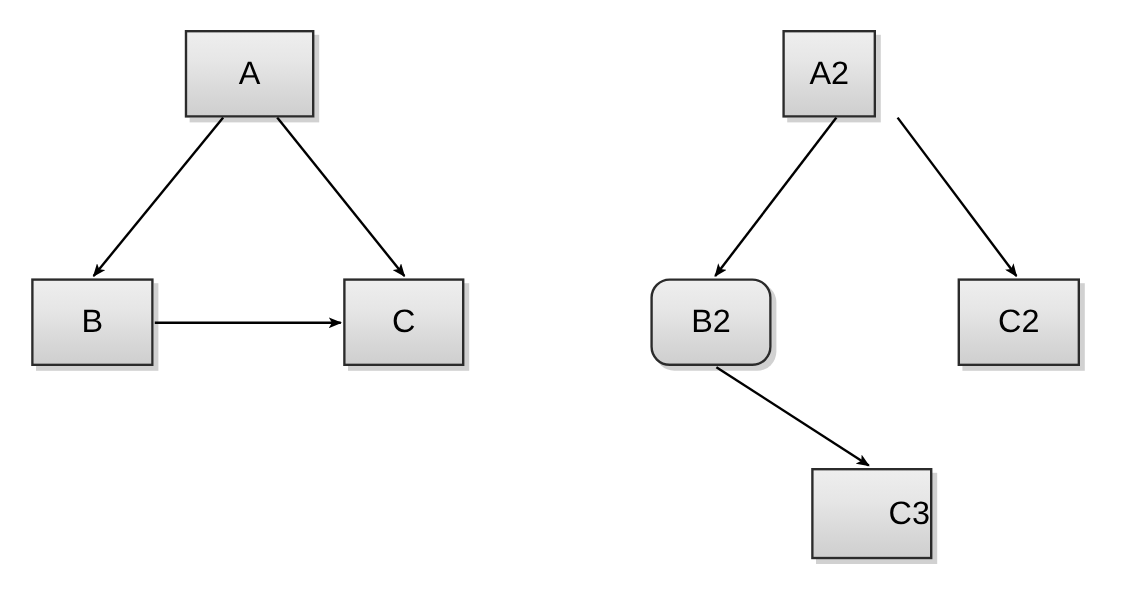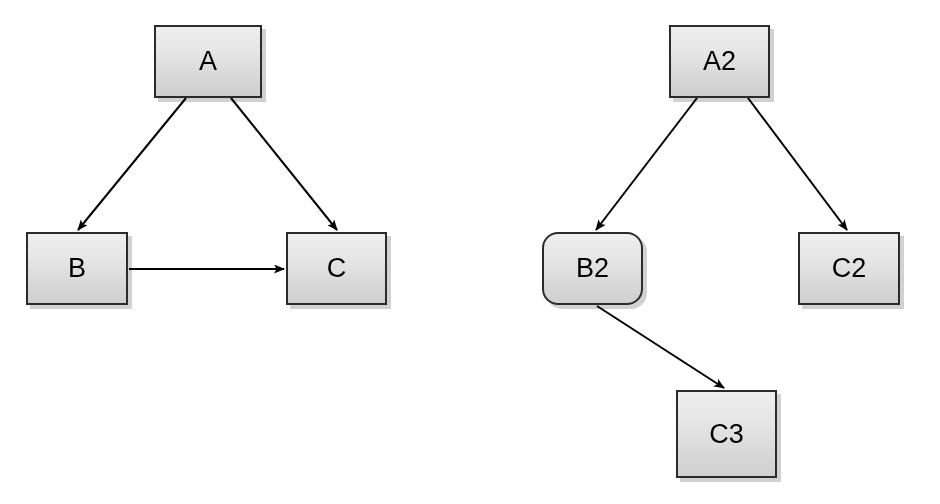--- a/index.html
+++ b/index.html
@@ -69,26 +69,26 @@
 
   <div class="node" style="left: 154px; top: 25px; width: 108px; height: 73px;">
     <span class="node-label">A</span>
   </div>
   <div class="node" style="left: 26px; top: 232px; width: 102px; height: 73px;">
     <span class="node-label">B</span>
   </div>
   <div class="node" style="left: 286px; top: 232px; width: 101px; height: 73px;">
     <span class="node-label">C</span>
   </div>
-  <div class="node" style="left: 669px; top: 25px; width: 101px; height: 73px;">
+  <div class="node" style="left: 652px; top: 25px; width: 78px; height: 73px;">
     <span class="node-label">A2</span>
   </div>
   <div class="node" style="left: 542px; top: 232px; width: 101px; height: 73px; border-radius: 16px;">
     <span class="node-label">B2</span>
   </div>
   <div class="node" style="left: 798px; top: 232px; width: 102px; height: 73px;">
     <span class="node-label">C2</span>
   </div>
-  <div class="node" style="left: 676px; top: 390px; width: 101px; height: 88px;">
+  <div class="node" style="left: 676px; top: 390px; width: 101px; height: 76px; justify-content: flex-end;">
     <span class="node-label">C3</span>
   </div>
 
 </div>
 
 </body></html>

